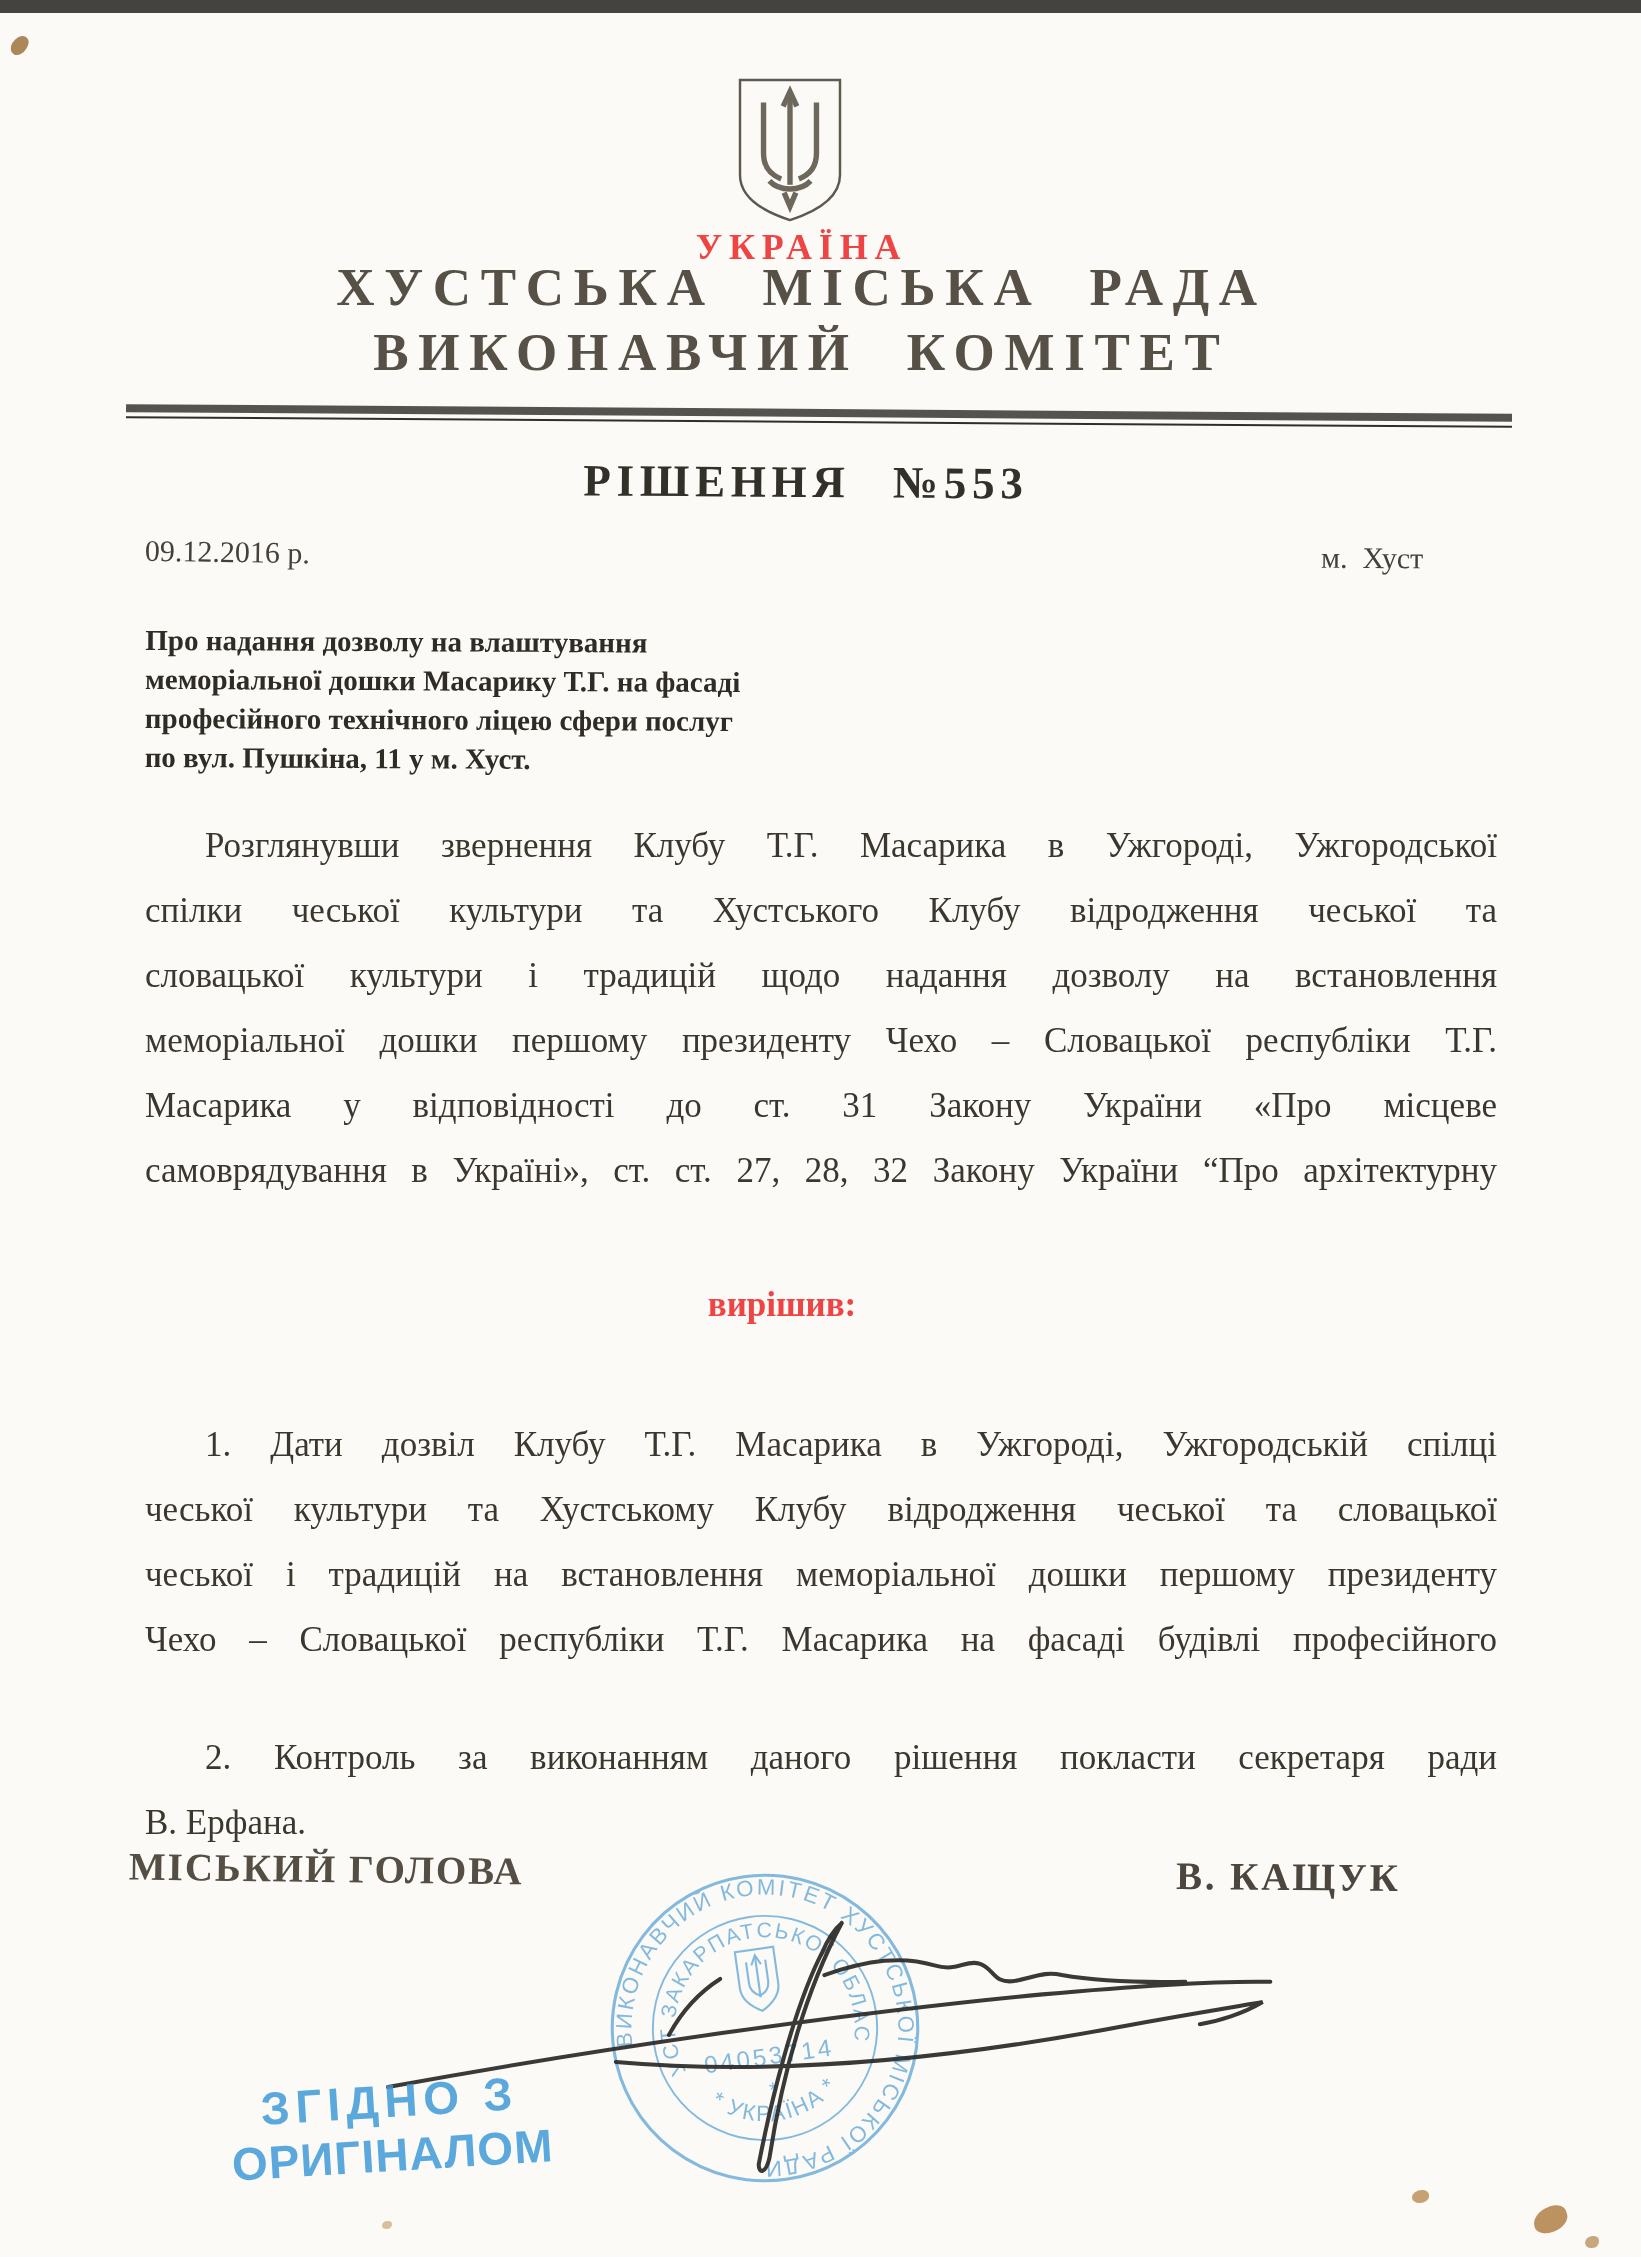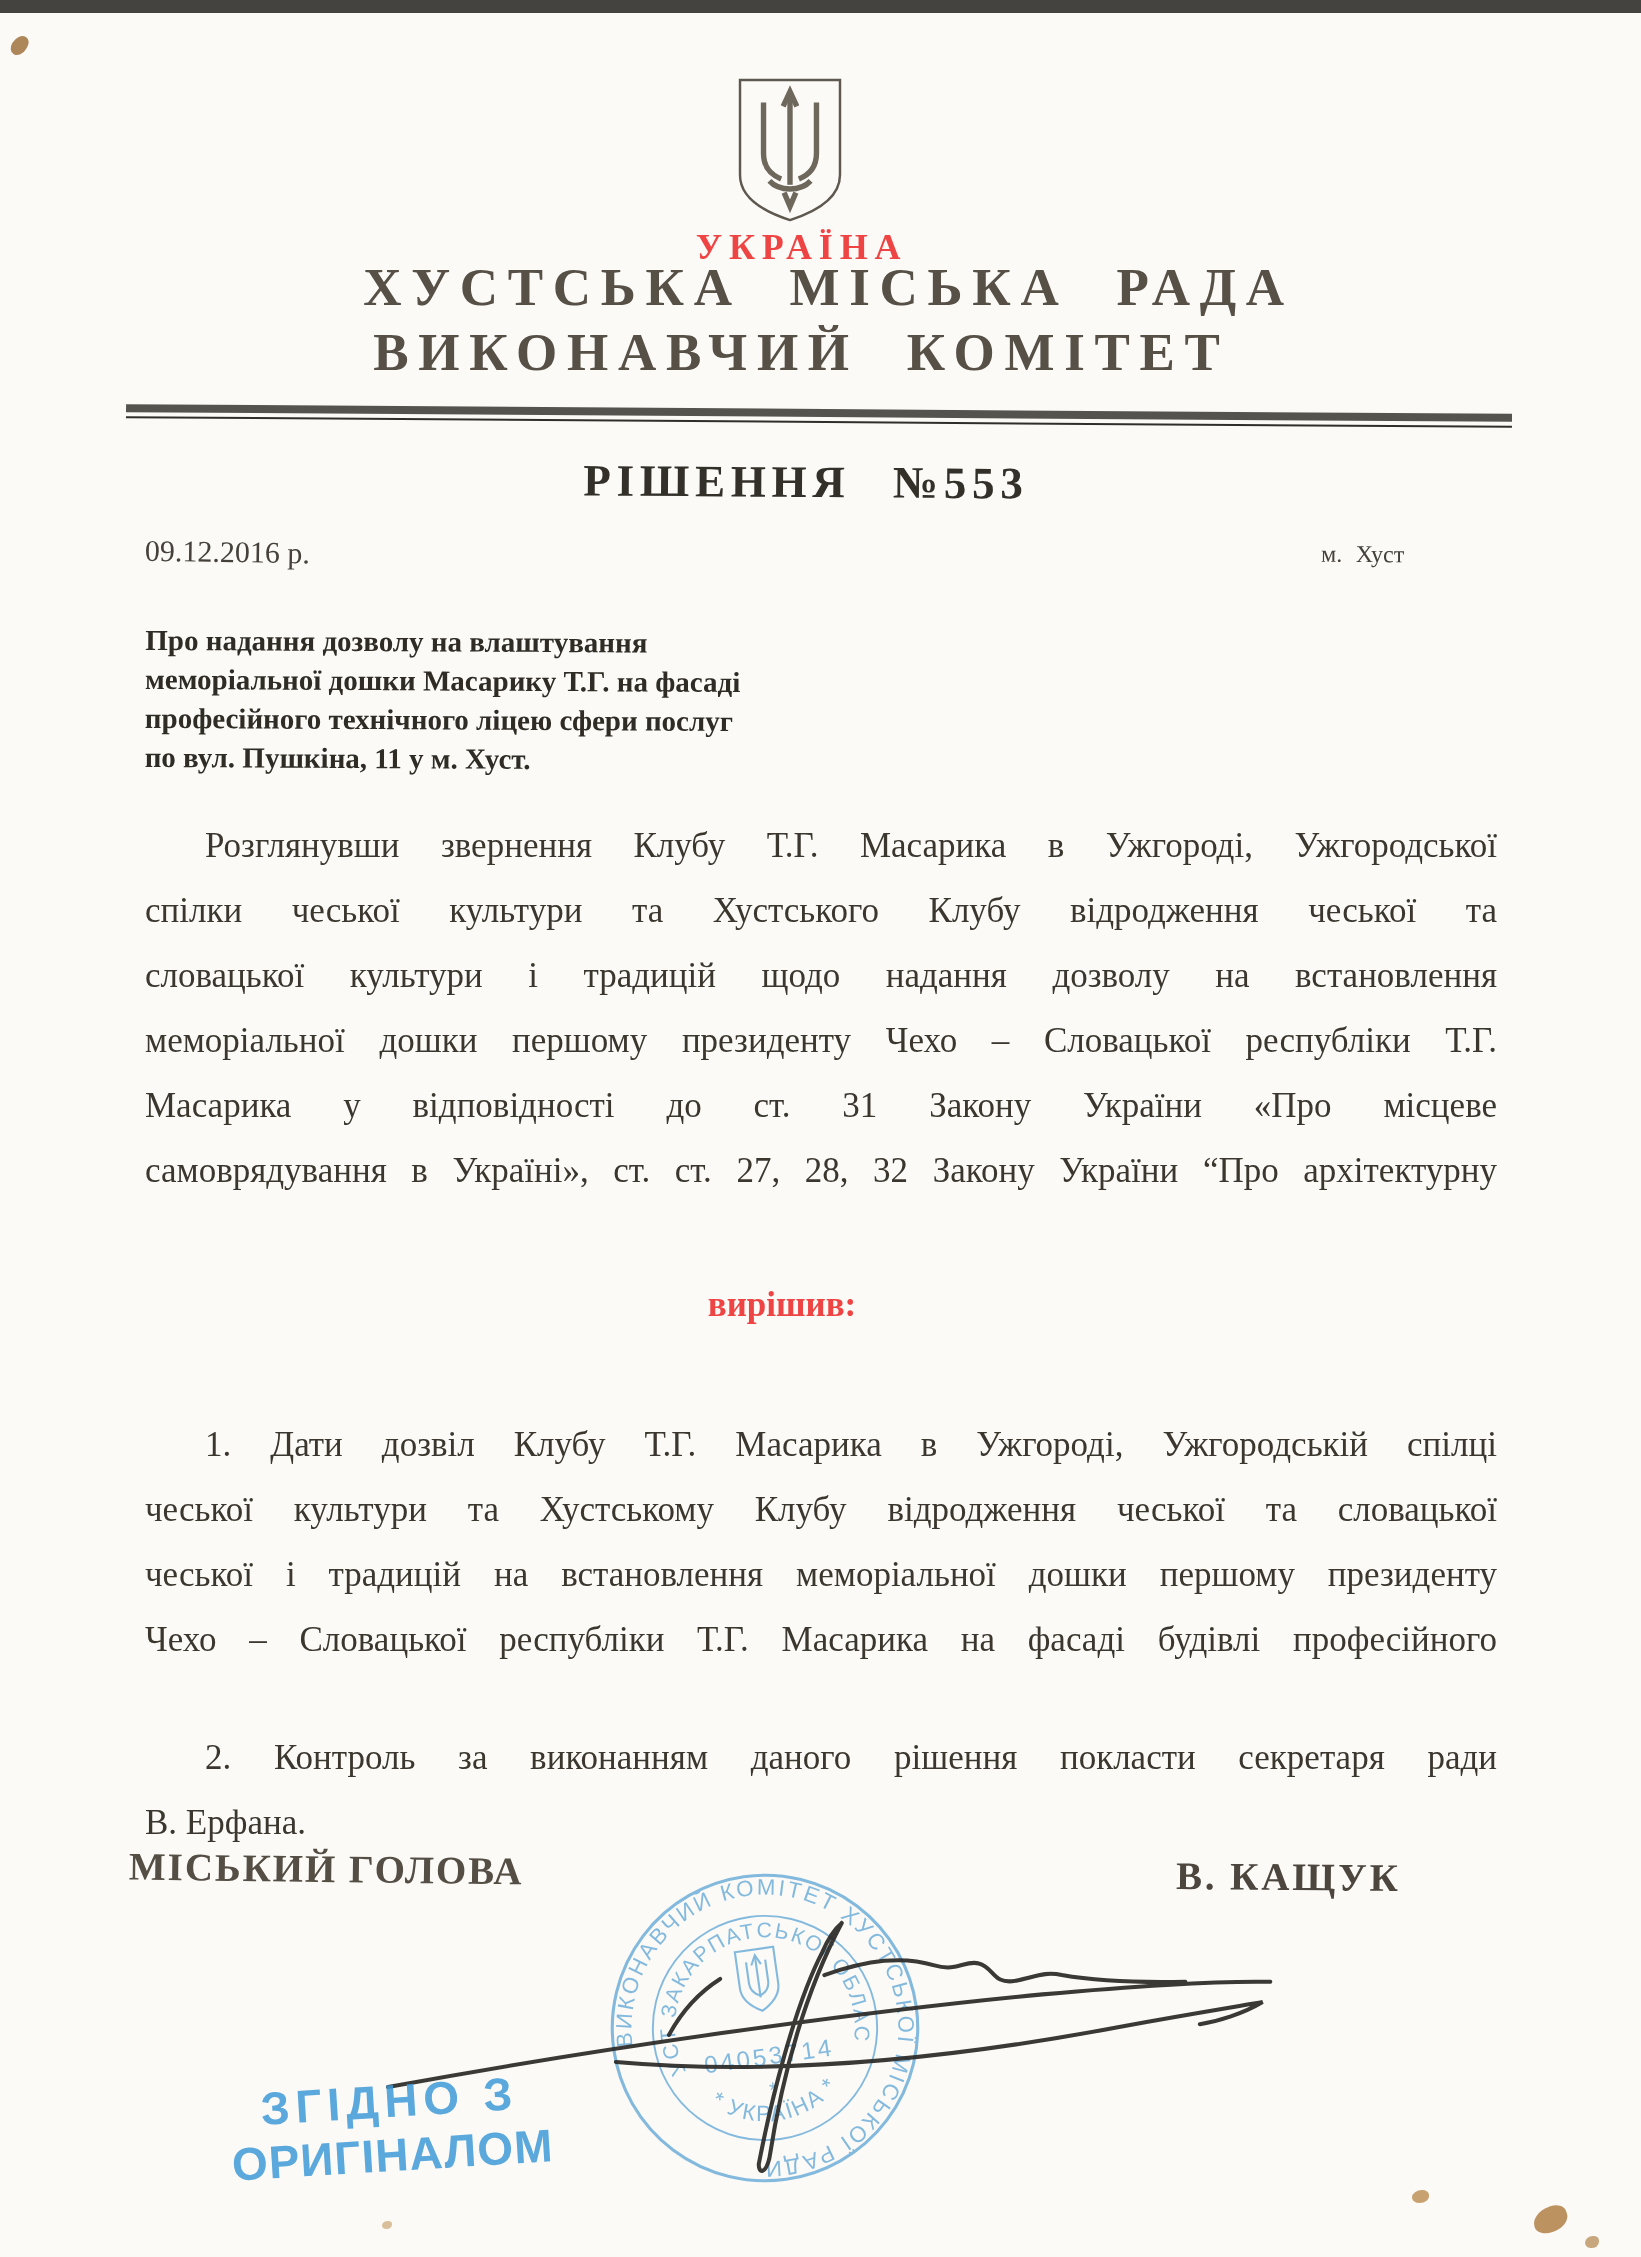--- a/index.html
+++ b/index.html
@@ -9,29 +9,29 @@
     background:#fbfaf6;
     overflow:hidden;
     font-family:"Liberation Serif","DejaVu Serif",serif;
   }
   .abs{position:absolute;}
   
   .scan-edge{left:0;top:0;width:1641px;height:12.6px;background:#45433f;}
   
   .hcenter{left:0;width:1603px;text-align:center;}
   .country{top:226px;font-size:36px;font-weight:bold;letter-spacing:6.8px;color:#ef4444;}
-  .org1{top:257px;font-size:53px;font-weight:bold;letter-spacing:9.7px;word-spacing:25px;color:#575047;margin-left:27px;}
+  .org1{top:257px;font-size:53px;font-weight:bold;letter-spacing:9.7px;word-spacing:25px;color:#575047;}
   .org2{top:322px;font-size:53px;font-weight:bold;letter-spacing:9.7px;word-spacing:25px;color:#575047;}
   .rule{left:126px;top:409px;width:1386px;height:3.9px;
         border-top:8.7px solid #55534e;border-bottom:2.9px solid #302e2b;
         transform:rotate(0.4deg);}
   .title{left:0;width:1612px;top:456px;text-align:center;font-size:45px;font-weight:bold;
          letter-spacing:5.8px;word-spacing:25px;color:#332f29;transform:rotate(0.4deg);}
   .date{left:145px;top:535px;font-size:30px;color:#45413a;transform:rotate(0.9deg);}
-  .place{left:1321px;top:541px;font-size:24px;color:#45413a;word-spacing:7.7px;transform:rotate(0.4deg);}
+  .place{left:1321px;top:541px;font-size:30px;color:#45413a;word-spacing:7.7px;transform:rotate(0.4deg);}
   
   .subj{left:145px;top:623px;width:792px;font-size:29px;font-weight:bold;line-height:39px;
         color:#2f2b25;transform:rotate(0.3deg);}
   
   .para{left:145px;width:1352px;font-size:35px;color:#3b372f;}
   .pline{line-height:65px;height:65px;text-align:justify;text-align-last:justify;}
   .pline.first{text-indent:60px;}
   .pline.lastline{text-align-last:left;}
   .preamble{top:813px;}
   .resolved{left:0;top:1272px;width:1564px;text-align:center;font-size:35px;font-weight:bold;

